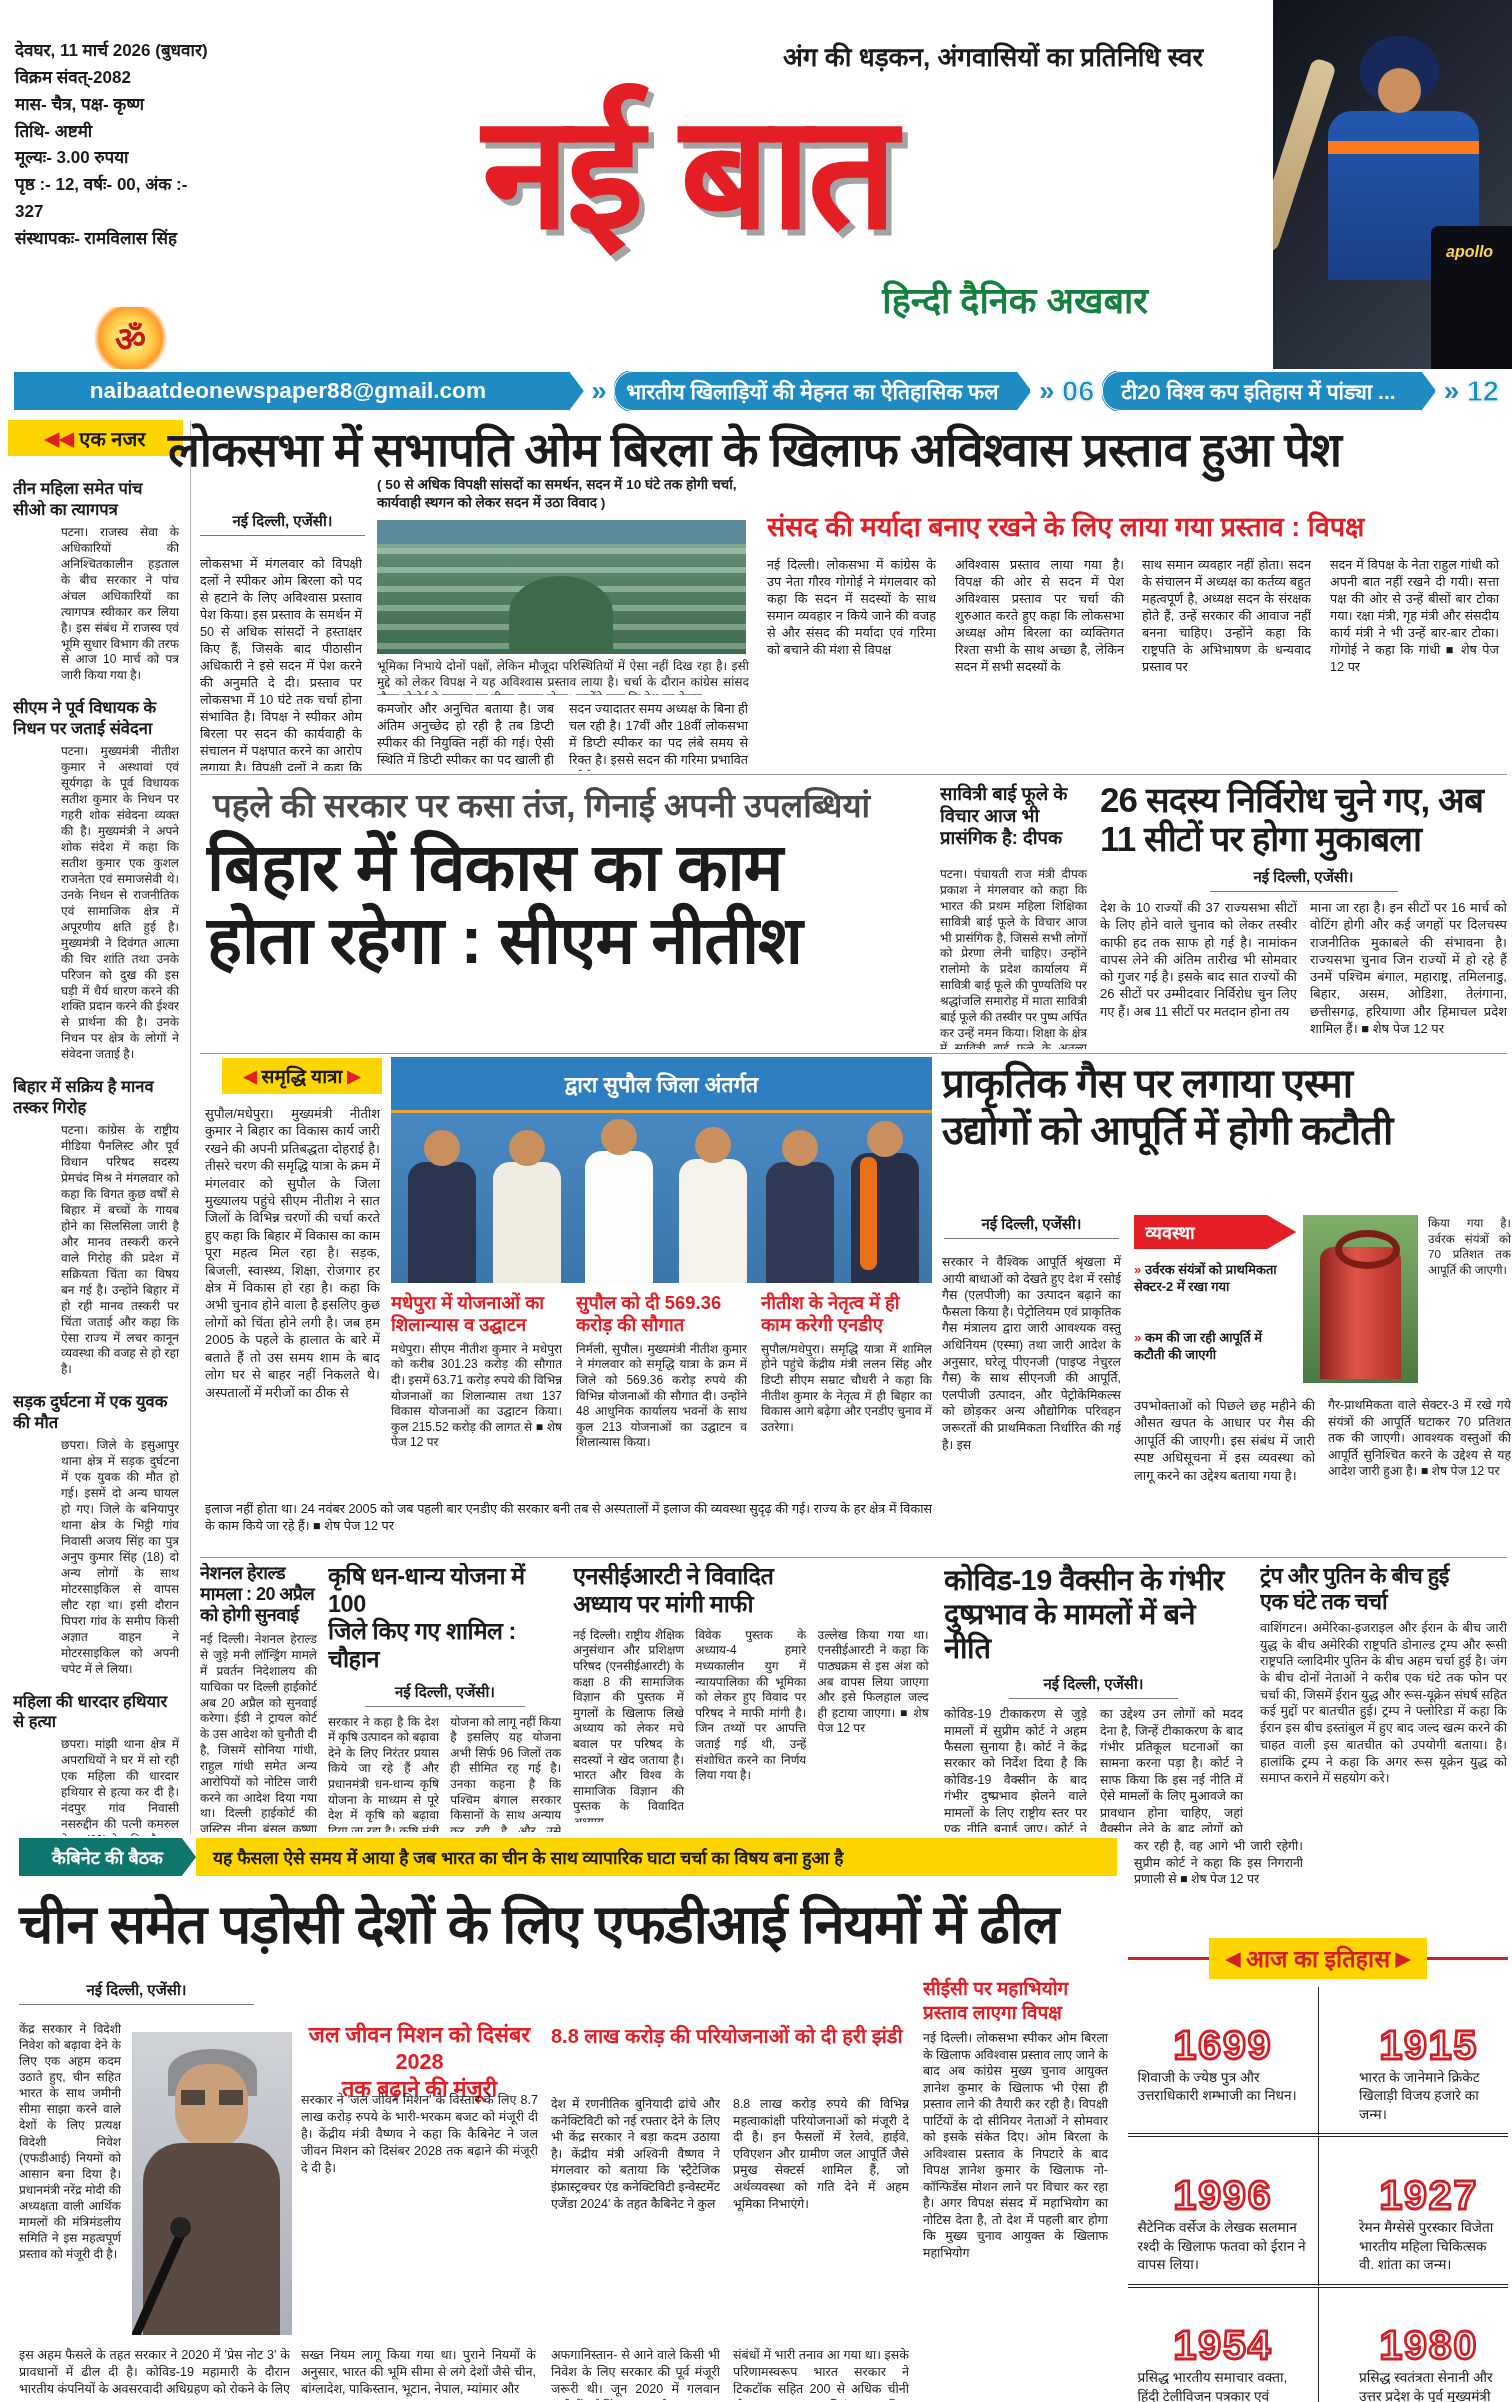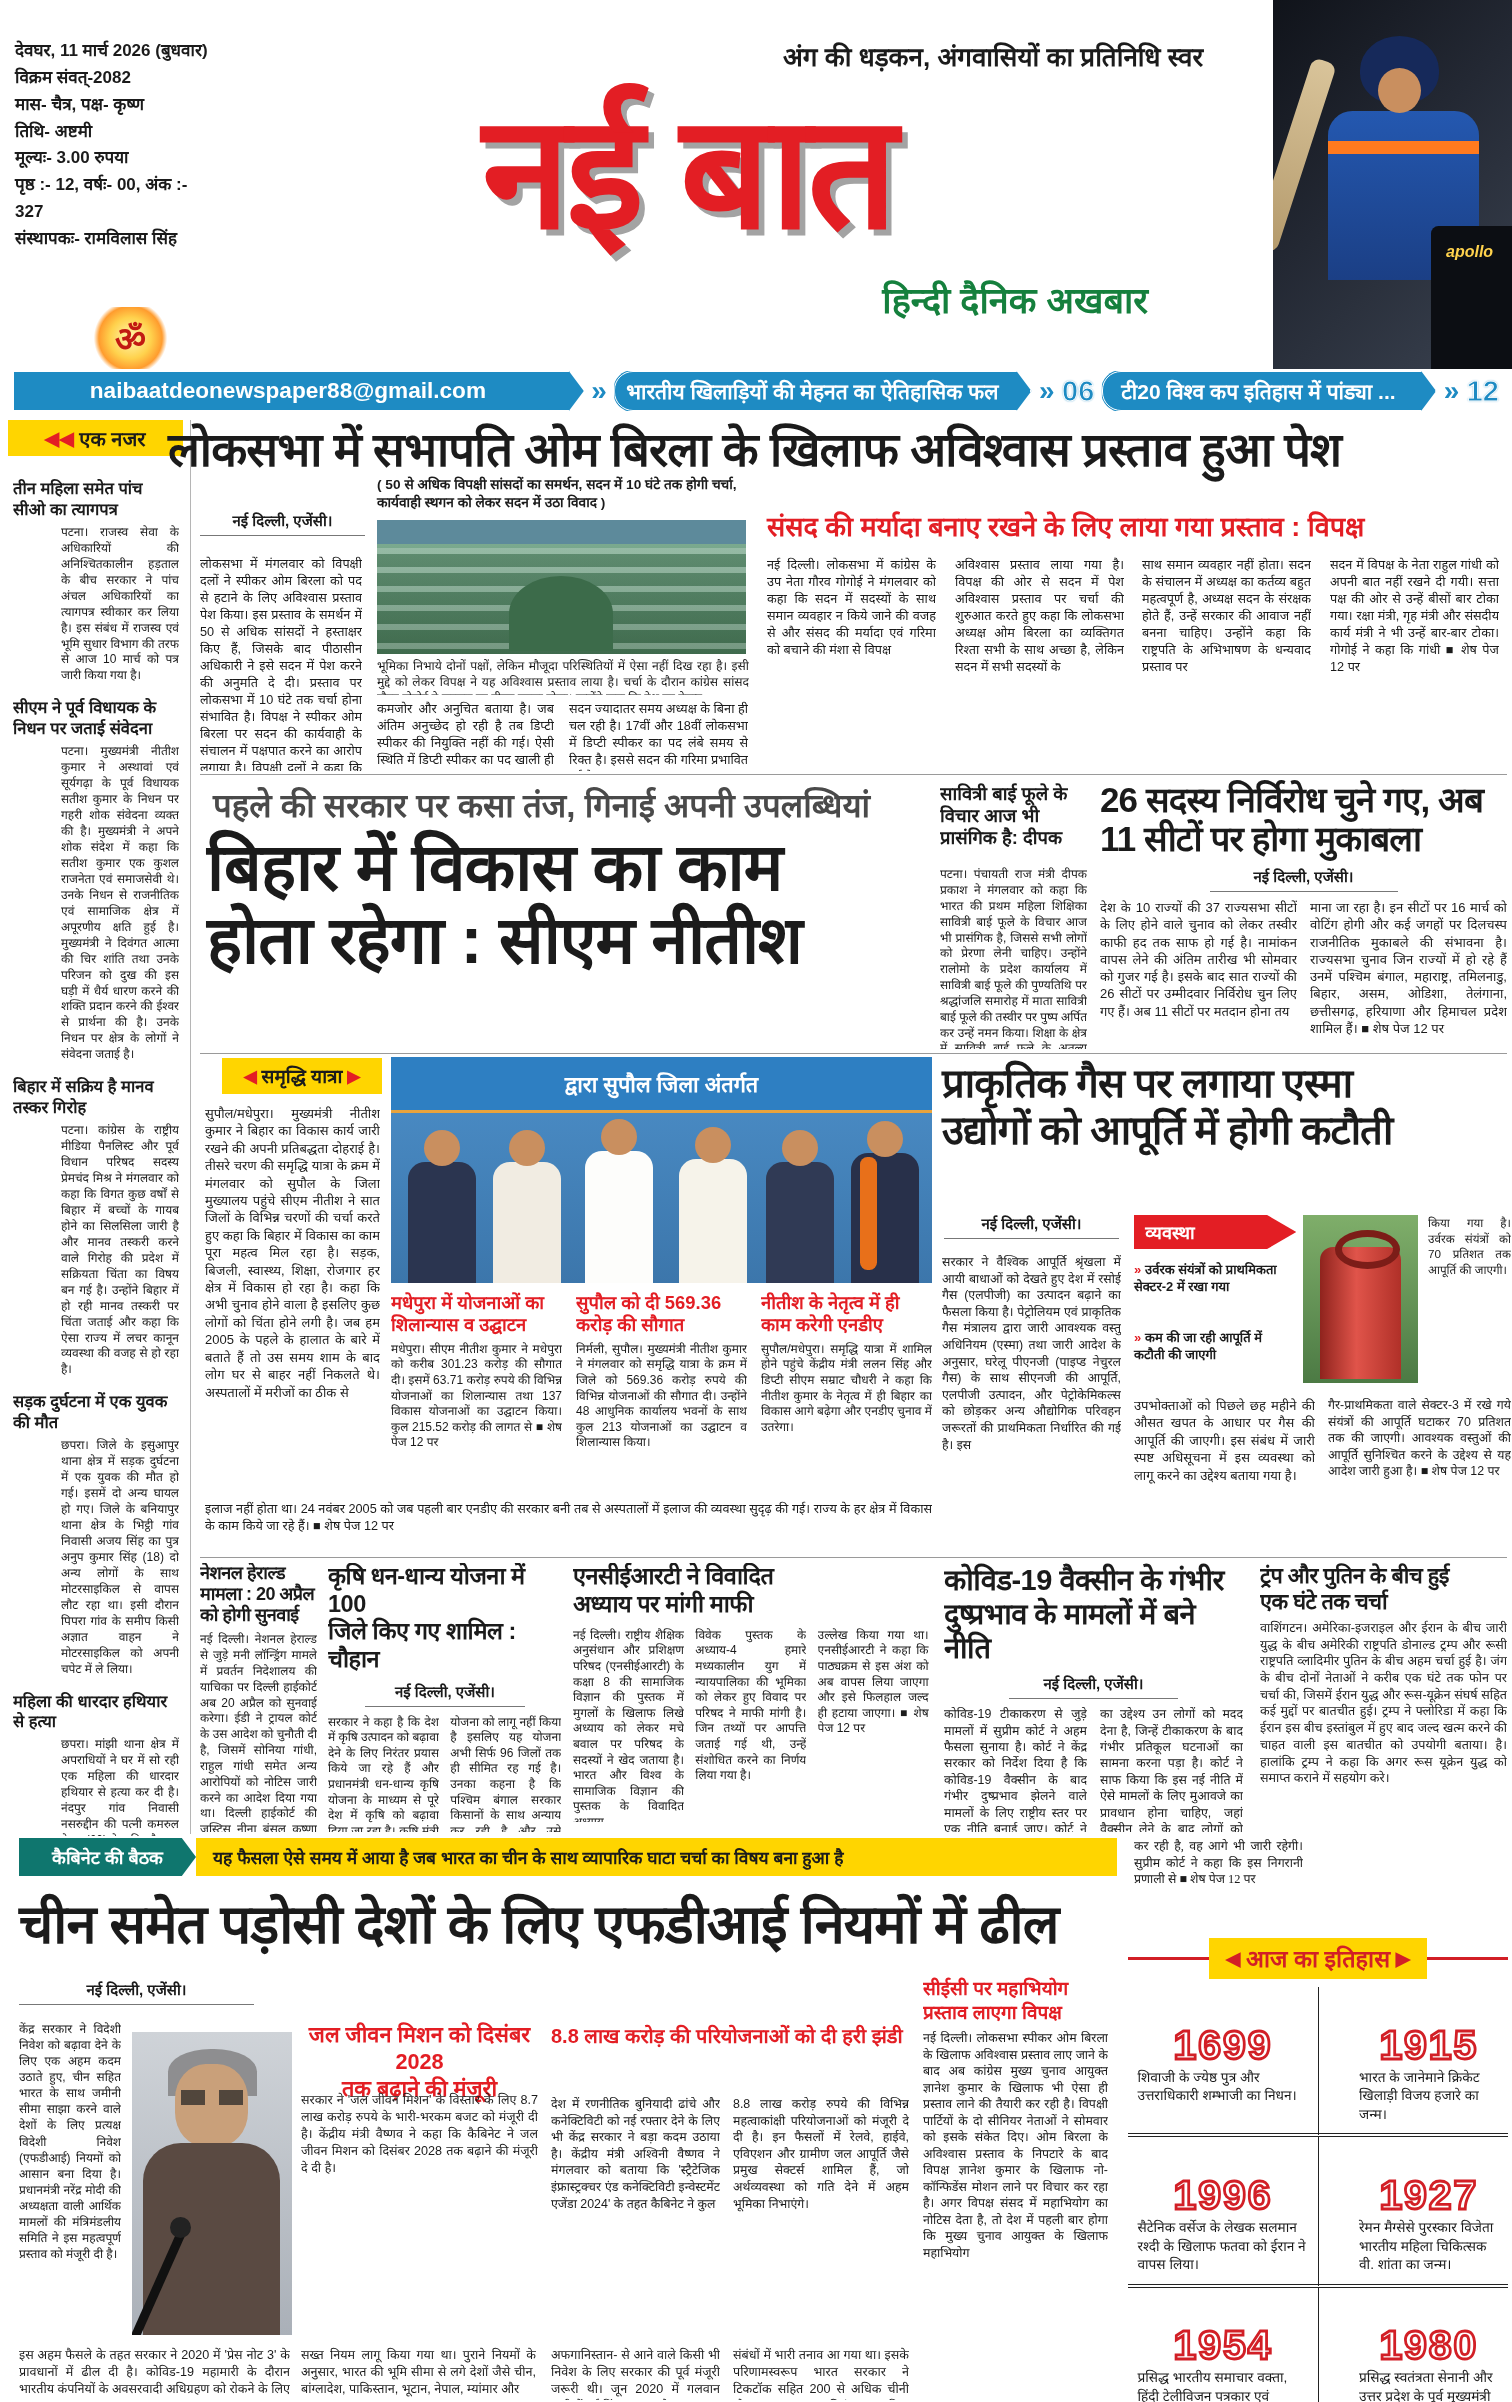--- a/index.html
+++ b/index.html
@@ -128,21 +128,21 @@
   #krishi .cols div{width:111px;font-size:12px;line-height:1.3;text-align:justify;height:158px;overflow:hidden;}
   #ncert{left:573px;top:1563px;width:358px;height:269px;overflow:hidden;}
   #ncert .hd{font-size:23.5px;width:254px;}
   #ncert .cols{display:flex;gap:11.3px;margin-top:9.4px;}
   #ncert .cols div{width:111px;font-size:12px;line-height:1.3;text-align:justify;height:194px;overflow:hidden;}
   #covid{left:944px;top:1563px;width:299px;height:269px;overflow:hidden;}
   #covid .hd{font-size:29px;}
   #covid .dl{width:169px;margin:7.5px auto;}
   #covid .cols{display:flex;gap:13px;}
   #covid .cols div{width:143px;font-size:12.4px;line-height:1.32;text-align:justify;height:158px;overflow:hidden;}
-  #covid-tail{left:1134px;top:1838px;width:169px;height:87px;font-size:12.4px;font-family:Liberation Serif, serif;}
+  #covid-tail{left:1134px;top:1838px;width:169px;height:87px;font-size:12.4px;}
   #trump{left:1260px;top:1563px;width:247px;height:365px;overflow:hidden;}
   #trump .hd{font-size:21.7px;}
   #trump .bd{font-size:12.6px;line-height:1.33;text-align:justify;margin-top:5.6px;}
 
   
   #history{left:1128px;top:1932px;width:380px;height:467px;}
   #history .rule{position:absolute;left:0;top:24.5px;width:100%;height:3.8px;background:#d21f26;}
   #history .ribbon{position:absolute;left:81px;top:5.6px;width:218px;height:41px;background:#ffd500;
         display:flex;align-items:center;justify-content:center;gap:5.6px;color:#d21f26;font-size:23.5px;font-weight:bold;}
   #history .ribbon .arr{font-size:19px;}

